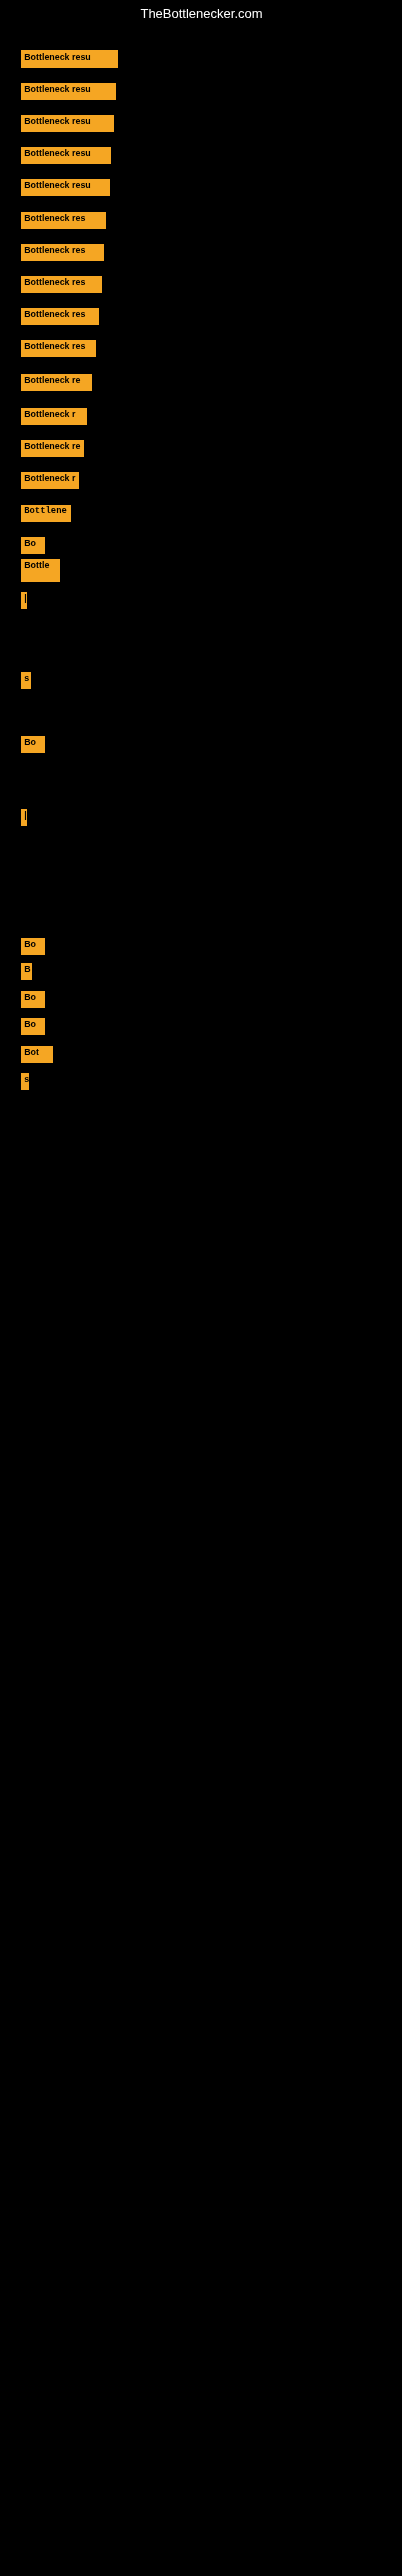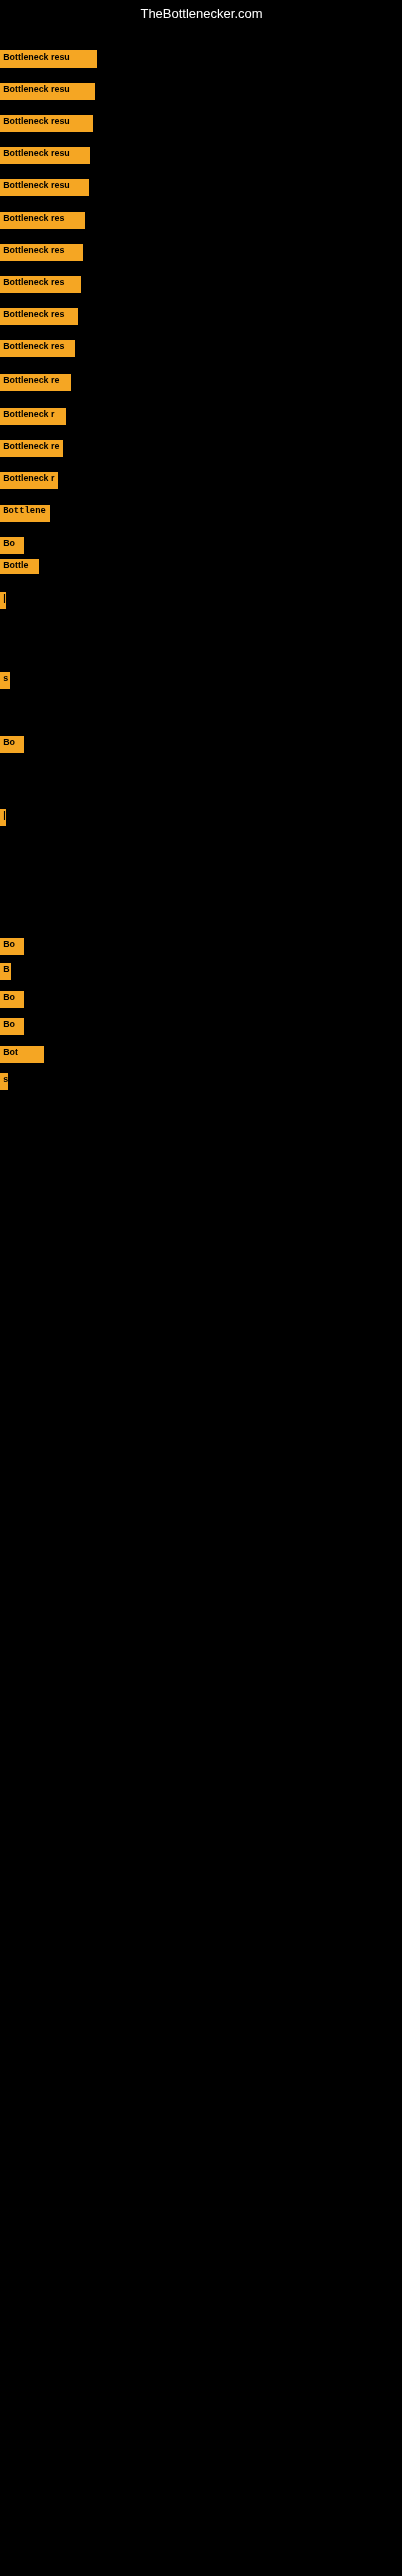--- a/index.html
+++ b/index.html
@@ -23,20 +23,21 @@
       padding: 6.4px 0;
       font-weight: normal;
     }
 
     .bar-row {
       display: flex;
       align-items: flex-start;
       margin-bottom: 0px;
       position: absolute;
       left: 0;
+      padding-left: 21px;
     }
 
     .bar-label {
       background-color: #f5a623;
       color: #000000;
       font-size: 8.9px;
       font-weight: bold;
       padding: 1.6px 3.2px;
       white-space: nowrap;
       overflow: hidden;
@@ -95,21 +96,21 @@
     <div class="bar-row" style="top: 444px; left: 0px;">
       <div class="bar-label" style="width: 58px; height: 17.7px;">Bottleneck r</div>
     </div>
     <div class="bar-row" style="top: 477px; left: 0px; font-family: Liberation Mono, monospace;">
       <div class="bar-label" style="width: 50px; height: 17.7px;">Bottlene</div>
     </div>
     <div class="bar-row" style="top: 509px; left: 0px;">
       <div class="bar-label" style="width: 24px; height: 17.7px;">Bo</div>
     </div>
     <div class="bar-row" style="top: 531px; left: 0px;">
-      <div class="bar-label" style="width: 39px; height: 15px;">Bottle</div>
+      <div class="bar-label" style="width: 39px; height: 23px;">Bottle</div>
     </div>
     <div class="bar-row" style="top: 564px; left: 0px;">
       <div class="bar-label" style="width: 6.4px; height: 17.7px;">|</div>
     </div>
     <div class="bar-row" style="top: 644px; left: 0px;">
       <div class="bar-label" style="width: 9.7px; height: 17.7px;">s</div>
     </div>
     <div class="bar-row" style="top: 708px; left: 0px;">
       <div class="bar-label" style="width: 24px; height: 17.7px;">Bo</div>
     </div>
@@ -122,19 +123,19 @@
     <div class="bar-row" style="top: 935px; left: 0px;">
       <div class="bar-label" style="width: 11.3px; height: 17.7px;">B</div>
     </div>
     <div class="bar-row" style="top: 963px; left: 0px;">
       <div class="bar-label" style="width: 24px; height: 17.7px;">Bo</div>
     </div>
     <div class="bar-row" style="top: 990px; left: 0px;">
       <div class="bar-label" style="width: 24px; height: 17.7px;">Bo</div>
     </div>
     <div class="bar-row" style="top: 1018px; left: 0px;">
-      <div class="bar-label" style="width: 44px; height: 17.7px;">Bot</div>
+      <div class="bar-label" style="width: 32px; height: 17.7px;">Bot</div>
     </div>
     <div class="bar-row" style="top: 1045px; left: 0px;">
       <div class="bar-label" style="width: 8px; height: 17.7px;">s</div>
     </div>
   </div>
 
 
 </body></html>

